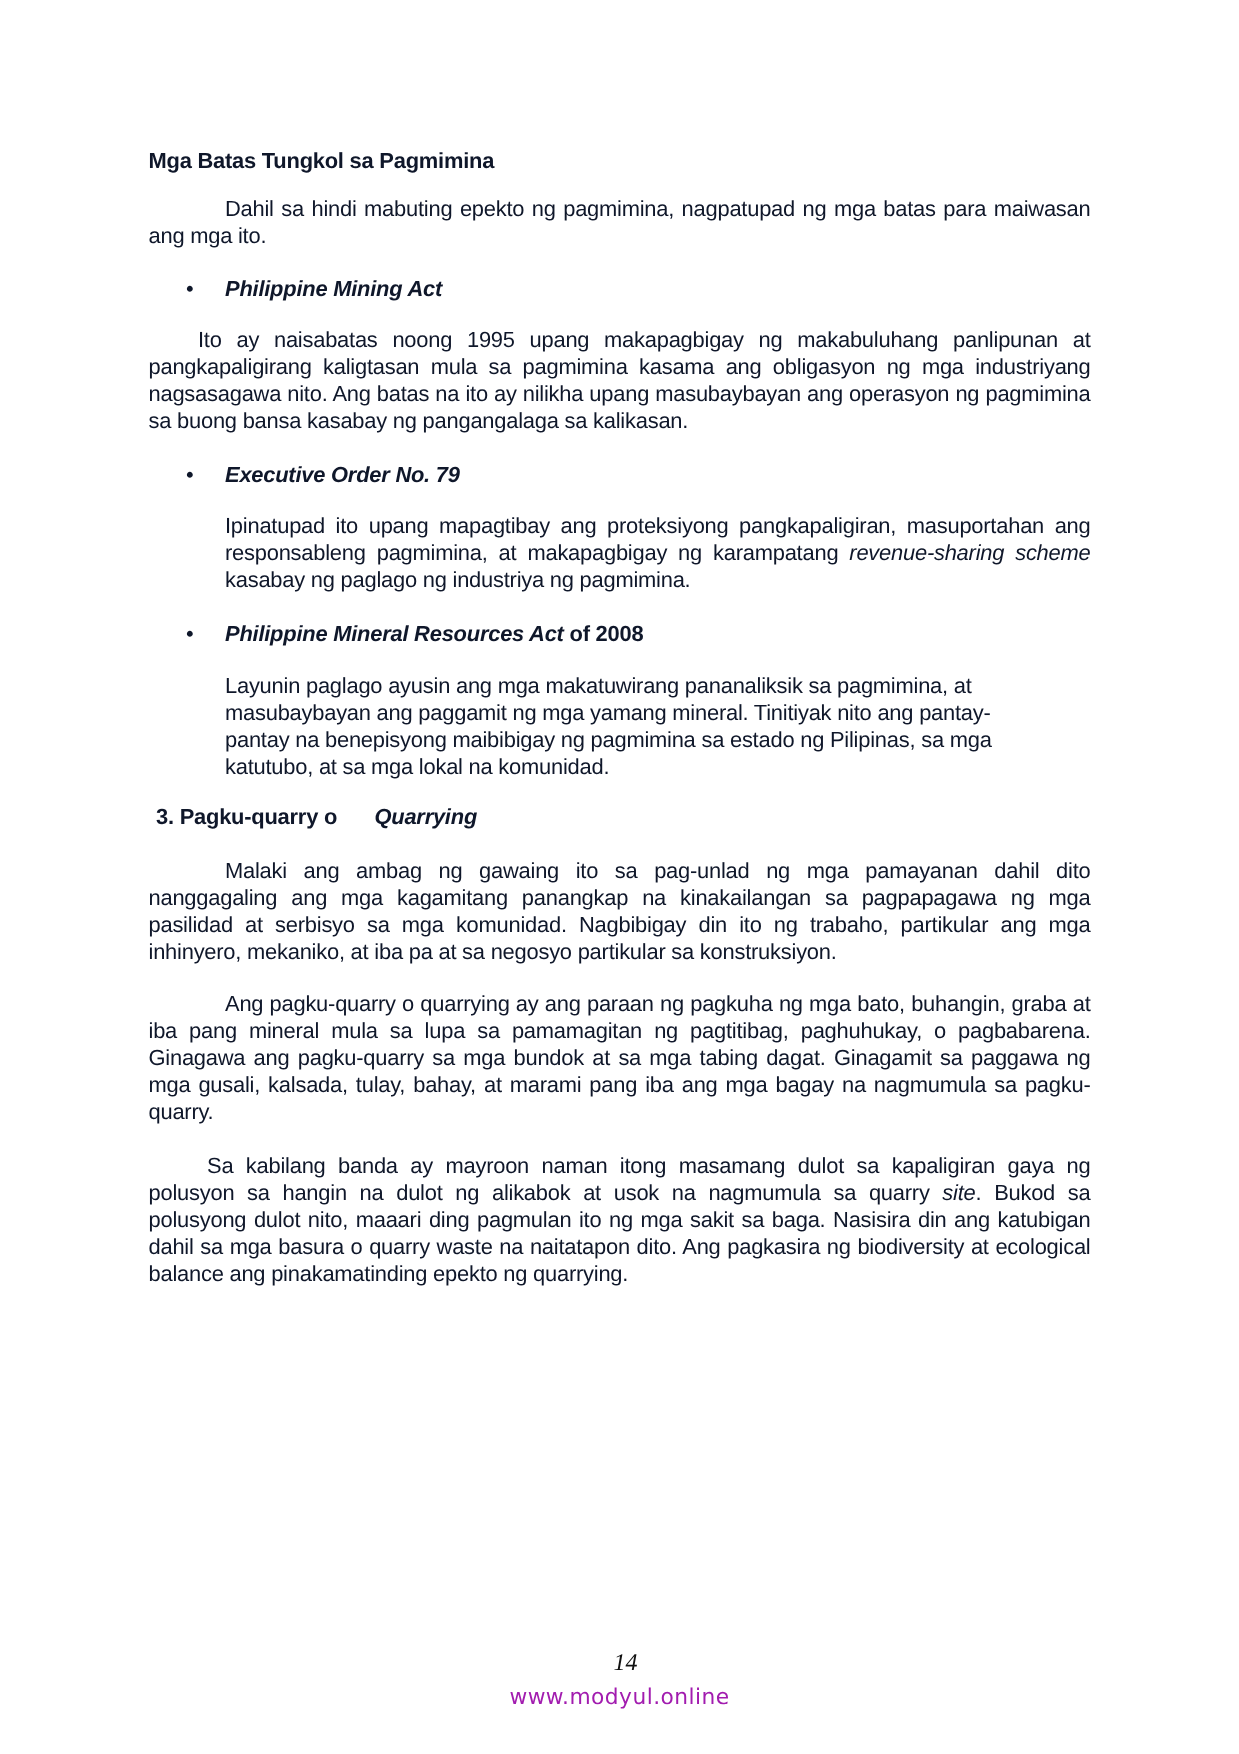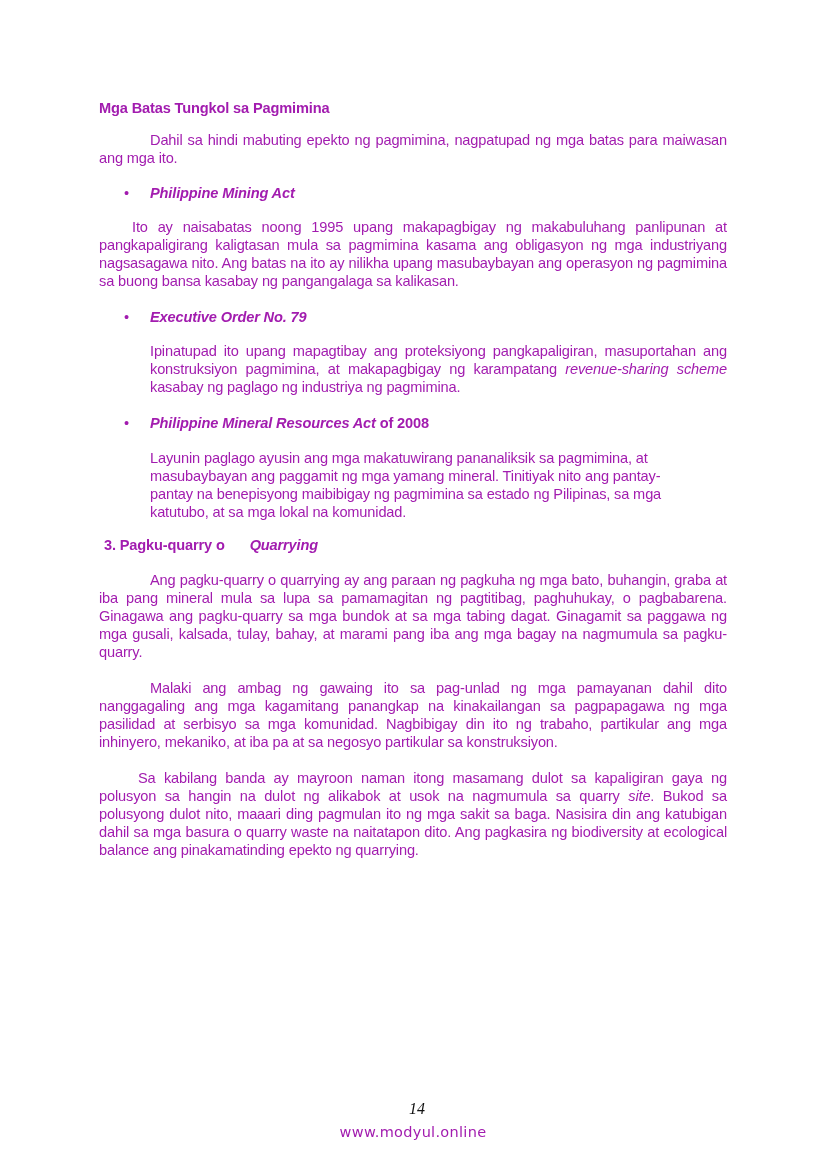--- a/index.html
+++ b/index.html
@@ -5,21 +5,21 @@
   html, body { margin: 0; padding: 0; background: #ffffff; }
   body { width: 826px; height: 1169px; position: relative; overflow: hidden; }
   .page {
     position: absolute;
     left: 99px;
     top: 99px;
     width: 628px;
     font-family: "Liberation Sans", sans-serif;
     font-size: 14.6px;
     line-height: 18px;
-    color: #a21caf;
+    color: #0f172a;
     letter-spacing: -0.15px;
   }
   h2 {
     margin: 0;
     font-size: 14.6px;
     font-weight: bold;
     line-height: 18px;
   }
   p { margin: 0; text-align: justify; }
   .p-indent { text-indent: 51px; }
@@ -80,34 +80,34 @@
   <div class="bullet law1-title">
     <span class="dot">•</span>
     <i>Philippine Mining Act</i>
   </div>
   <p class="law1-body">Ito ay naisabatas noong 1995 upang makapagbigay ng makabuluhang panlipunan at pangkapaligirang kaligtasan mula sa pagmimina kasama ang obligasyon ng mga industriyang nagsasagawa nito. Ang batas na ito ay nilikha upang masubaybayan ang operasyon ng pagmimina sa buong bansa kasabay ng pangangalaga sa kalikasan.</p>
 
   <div class="bullet law2-title">
     <span class="dot">•</span>
     <i>Executive Order No. 79</i>
   </div>
-  <p class="law2-body"><span>Ipinatupad ito upang mapagtibay ang proteksiyong pangkapaligiran, masuportahan ang konstruksiyon pagmimina, at makapagbigay ng karampatang </span><em>revenue-sharing scheme</em><span> kasabay ng paglago ng industriya ng pagmimina.</span></p>
+  <p class="law2-body"><span>Ipinatupad ito upang mapagtibay ang proteksiyong pangkapaligiran, masuportahan ang responsableng pagmimina, at makapagbigay ng karampatang </span><em>revenue-sharing scheme</em><span> kasabay ng paglago ng industriya ng pagmimina.</span></p>
 
   <div class="bullet law3-title">
     <span class="dot">•</span>
     <i>Philippine Mineral Resources Act</i><span> of 2008</span>
   </div>
   <p class="law3-body">
     <span>Layunin paglago ayusin ang mga makatuwirang pananaliksik sa pagmimina, at</span><br>
     <span>masubaybayan ang paggamit ng mga yamang mineral. Tinitiyak nito ang pantay-</span><br>
     <span>pantay na benepisyong maibibigay ng pagmimina sa estado ng Pilipinas, sa mga</span><br>
     <span>katutubo, at sa mga lokal na komunidad.</span>
   </p>
 
   <h2 class="sec3"><span>3. Pagku-quarry o </span><i>Quarrying</i></h2>
 
+  <p class="p-indent q2">Malaki ang ambag ng gawaing ito sa pag-unlad ng mga pamayanan dahil dito nanggagaling ang mga kagamitang panangkap na kinakailangan sa pagpapagawa ng mga pasilidad at serbisyo sa mga komunidad. Nagbibigay din ito ng trabaho, partikular ang mga inhinyero, mekaniko, at iba pa at sa negosyo partikular sa konstruksiyon.</p>
   <p class="p-indent q1">Ang pagku-quarry o quarrying ay ang paraan ng pagkuha ng mga bato, buhangin, graba at iba pang mineral mula sa lupa sa pamamagitan ng pagtitibag, paghuhukay, o pagbabarena. Ginagawa ang pagku-quarry sa mga bundok at sa mga tabing dagat. Ginagamit sa paggawa ng mga gusali, kalsada, tulay, bahay, at marami pang iba ang mga bagay na nagmumula sa pagku-quarry.</p>
-  <p class="p-indent q2">Malaki ang ambag ng gawaing ito sa pag-unlad ng mga pamayanan dahil dito nanggagaling ang mga kagamitang panangkap na kinakailangan sa pagpapagawa ng mga pasilidad at serbisyo sa mga komunidad. Nagbibigay din ito ng trabaho, partikular ang mga inhinyero, mekaniko, at iba pa at sa negosyo partikular sa konstruksiyon.</p>
   <p class="q3"><span>Sa kabilang banda ay mayroon naman itong masamang dulot sa kapaligiran gaya ng polusyon sa hangin na dulot ng alikabok at usok na nagmumula sa quarry </span><em>site</em><span>. Bukod sa polusyong dulot nito, maaari ding pagmulan ito ng mga sakit sa baga. Nasisira din ang katubigan dahil sa mga basura o quarry waste na naitatapon dito. Ang pagkasira ng biodiversity at ecological balance ang pinakamatinding epekto ng quarrying.</span></p>
 </div>
 
 <div class="footer-page">14</div>
 <div class="footer-site">www.modyul.online</div>
 
 </body></html>

